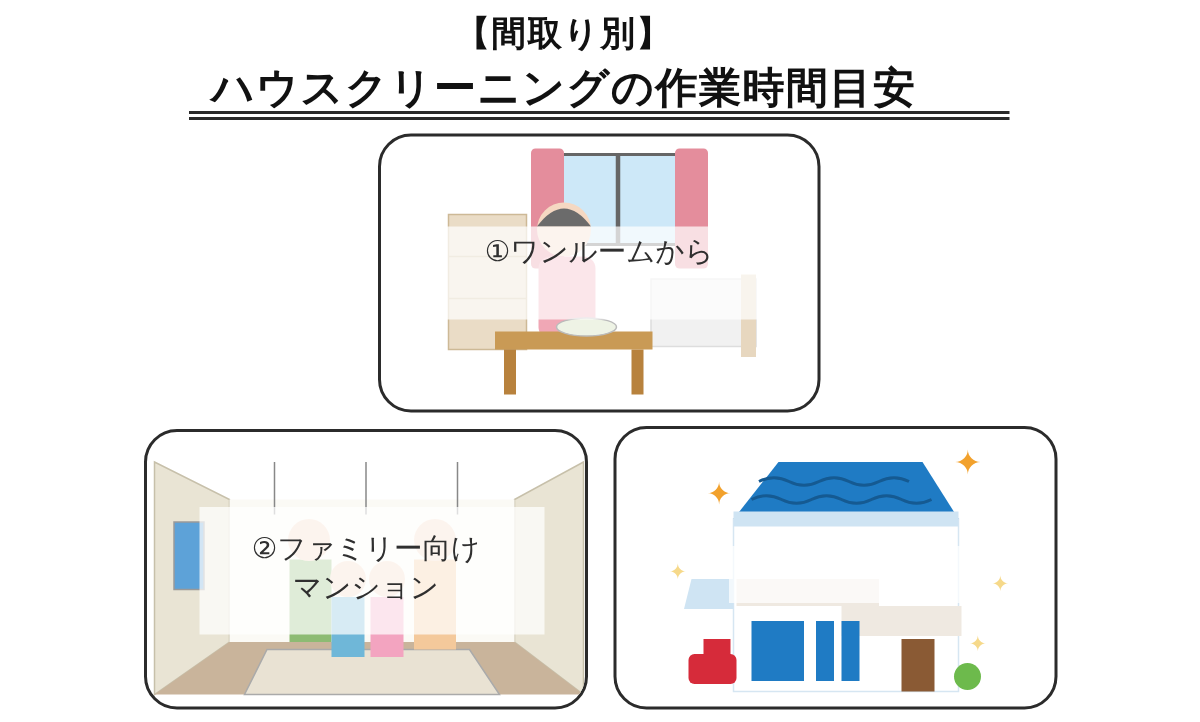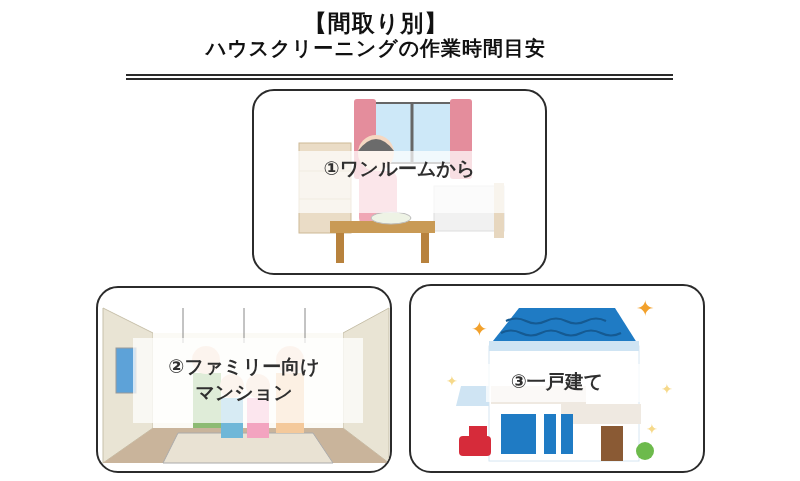--- a/index.html
+++ b/index.html
@@ -1,27 +1,27 @@
 <!DOCTYPE html>
 <html><head>
 <meta charset="utf-8">
 <style>
   html, body { margin:0; padding:0; background:#ffffff; }
   body { width:800px; height:481px; position:relative; overflow:hidden;
          font-family:"DejaVu Sans", "Liberation Sans", sans-serif; }
   .title { position:absolute; left:0; width:752px; text-align:center;
            color:#111; font-weight:bold; font-size:23px; line-height:26px; letter-spacing:1px; }
   .title.l1 { top:10px; }
-  .title.l2 { top:35px; font-size:20px; }
+  .title.l2 { top:46px; font-size:28px; }
   .dline { position:absolute; left:126px; width:547px; height:2px; background:#2a2a2a; }
   .card { position:absolute; border:2.5px solid #2b2b2b; border-radius:22px; background:#fff;
           overflow:hidden; box-sizing:border-box; }
   .card svg.ill { position:absolute; left:0; top:0; }
   .veil { position:absolute; background:rgba(255,255,255,0.72); }
-  .label { position:absolute; left:0; right:0; text-align:center; font-weight:bold;
+  .label { position:absolute; left:0; right:0; text-align:center; font-weight:normal;
            color:#2f2f2f; font-size:19px; line-height:23px; }
 </style>
 </head>
 <body>
 
 <div class="title l1">【間取り別】</div>
 <div class="title l2">ハウスクリーニングの作業時間目安</div>
 <div class="dline" style="top:74px"></div>
 <div class="dline" style="top:78px"></div>
 
@@ -100,15 +100,14 @@
 
     <circle cx="234" cy="165" r="9" fill="#6dba4c"></circle>
 
     <text x="60" y="50" font-size="20" fill="#f2a12c">✦</text>
     <text x="225" y="30" font-size="22" fill="#f2a12c">✦</text>
     <text x="35" y="100" font-size="14" fill="#f6d98a">✦</text>
     <text x="250" y="108" font-size="14" fill="#f6d98a">✦</text>
     <text x="235" y="148" font-size="14" fill="#f6d98a">✦</text>
   </svg>
   <div class="veil" style="left:75px;top:78px;width:155px;height:38px;"></div>
-  <div class="label" style="top:84px;">③一戸建て</div>
   <div class="label" style="top:110px;"></div>
 </div>
 
 </body></html>

